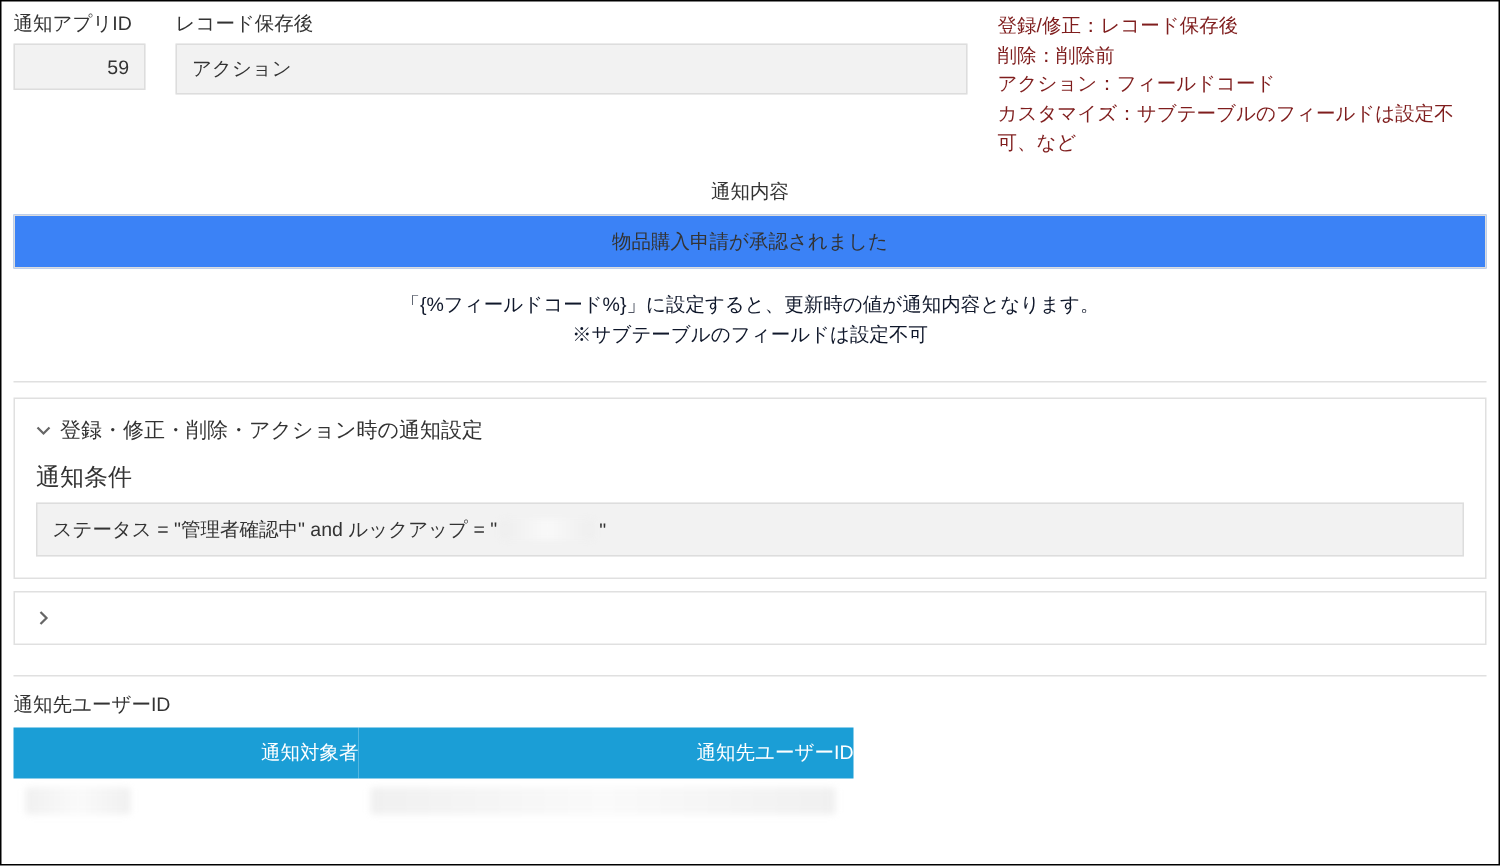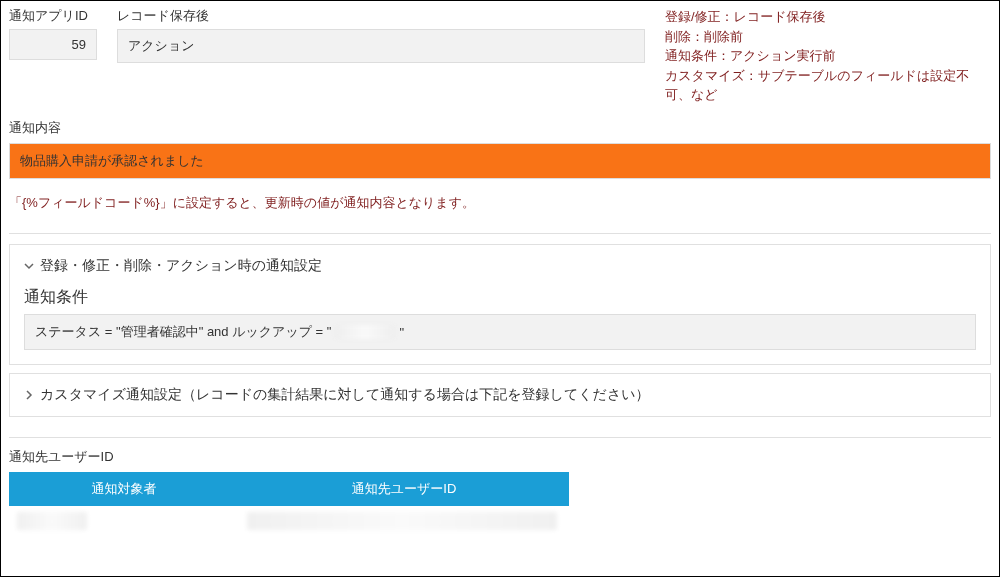--- a/index.html
+++ b/index.html
@@ -31,29 +31,29 @@
     .input-id { width: 88px; text-align: right; }
     .input-timing { width: 528px; }
     .info-lines {
       margin-left: auto;
       font-size: 13px;
       color: #7f1d1d;
       line-height: 1.5;
     }
     .section-label { font-size: 13px; margin-bottom: 6px; }
     .content-box {
-      background: #f97316;
+      background: #3b82f6;
       border: 1px solid #ddd;
       padding: 8px 10px;
       width: 100%;
       font-size: 13px;
     }
     .hint-text {
       font-size: 13px;
-      color: #7f1d1d;
+      color: #0f172a;
       line-height: 1.6;
       margin-top: 14px;
     }
     .divider { border: none; border-top: 1px solid #e0e0e0; margin: 20px 0 10px; }
     .accordion {
       border: 1px solid #e0e0e0;
       background: #fff;
       margin-bottom: 8px;
     }
     .accordion-header {
@@ -90,62 +90,63 @@
       height: 14px;
       background: linear-gradient(90deg, #eee, #f9f9f9, #eee);
       filter: blur(2px);
       border-radius: 2px;
     }
     .table-wrap { margin-top: 6px; }
     .tbl { border-collapse: collapse; width: 560px; }
     .tbl th {
       background: #1b9ed6;
       color: #fff;
-      text-align: center;
+      text-align: right;
       padding: 8px 0;
       font-size: 13px;
       font-weight: normal;
     }
     .tbl td { padding: 6px 8px; }
     .blurred-cell {
       display: block;
       height: 18px;
       background: linear-gradient(90deg, #f0f0f0, #fafafa, #f0f0f0);
       filter: blur(2px);
       border-radius: 2px;
     }
     .blurred-cell.sm { width: 70px; }
     .blurred-cell.lg { width: 310px; }
-    .mt14 { margin-top: 14px; }
+    .mt14 { margin-top: 14px; text-align: center; }
   </style>
 </head>
 <body>
 
 <div class="top-row">
   <div class="field-group">
     <div class="label">通知アプリID</div>
     <div class="input-box input-id">59</div>
   </div>
   <div class="field-group">
     <div class="label">レコード保存後</div>
     <div class="input-box input-timing">アクション</div>
   </div>
   <div class="info-lines">
     <div>登録/修正：レコード保存後</div>
     <div>削除：削除前</div>
-    <div>通知条件：アクション実行前</div>
+    <div>アクション：フィールドコード</div>
     <div>カスタマイズ：サブテーブルのフィールドは設定不可、など</div>
   </div>
 </div>
 
 <div class="mt14">
   <div class="section-label">通知内容</div>
   <div class="content-box">物品購入申請が承認されました</div>
   <div class="hint-text">
     <div>「{%フィールドコード%}」に設定すると、更新時の値が通知内容となります。</div>
+    <div>※サブテーブルのフィールドは設定不可</div>
   </div>
 </div>
 
 <hr class="divider">
 
 <div class="accordion">
   <div class="accordion-header">
     <span class="chevron chevron-down">
       <svg width="10" height="10" viewBox="0 0 10 10">
           <path d="M1 3 L5 7 L9 3" stroke="#666" stroke-width="1.5" fill="none"></path>
@@ -163,21 +164,20 @@
   </div>
 </div>
 
 <div class="accordion">
   <div class="accordion-header">
     <span class="chevron chevron-right">
       <svg width="10" height="10" viewBox="0 0 10 10">
           <path d="M1 3 L5 7 L9 3" stroke="#666" stroke-width="1.5" fill="none"></path>
         </svg>
     </span>
-    <span>カスタマイズ通知設定（レコードの集計結果に対して通知する場合は下記を登録してください）</span>
   </div>
 </div>
 
 <hr class="divider">
 
 <div>
   <div class="section-label">通知先ユーザーID</div>
   <div class="table-wrap">
     <table class="tbl">
       <thead>

